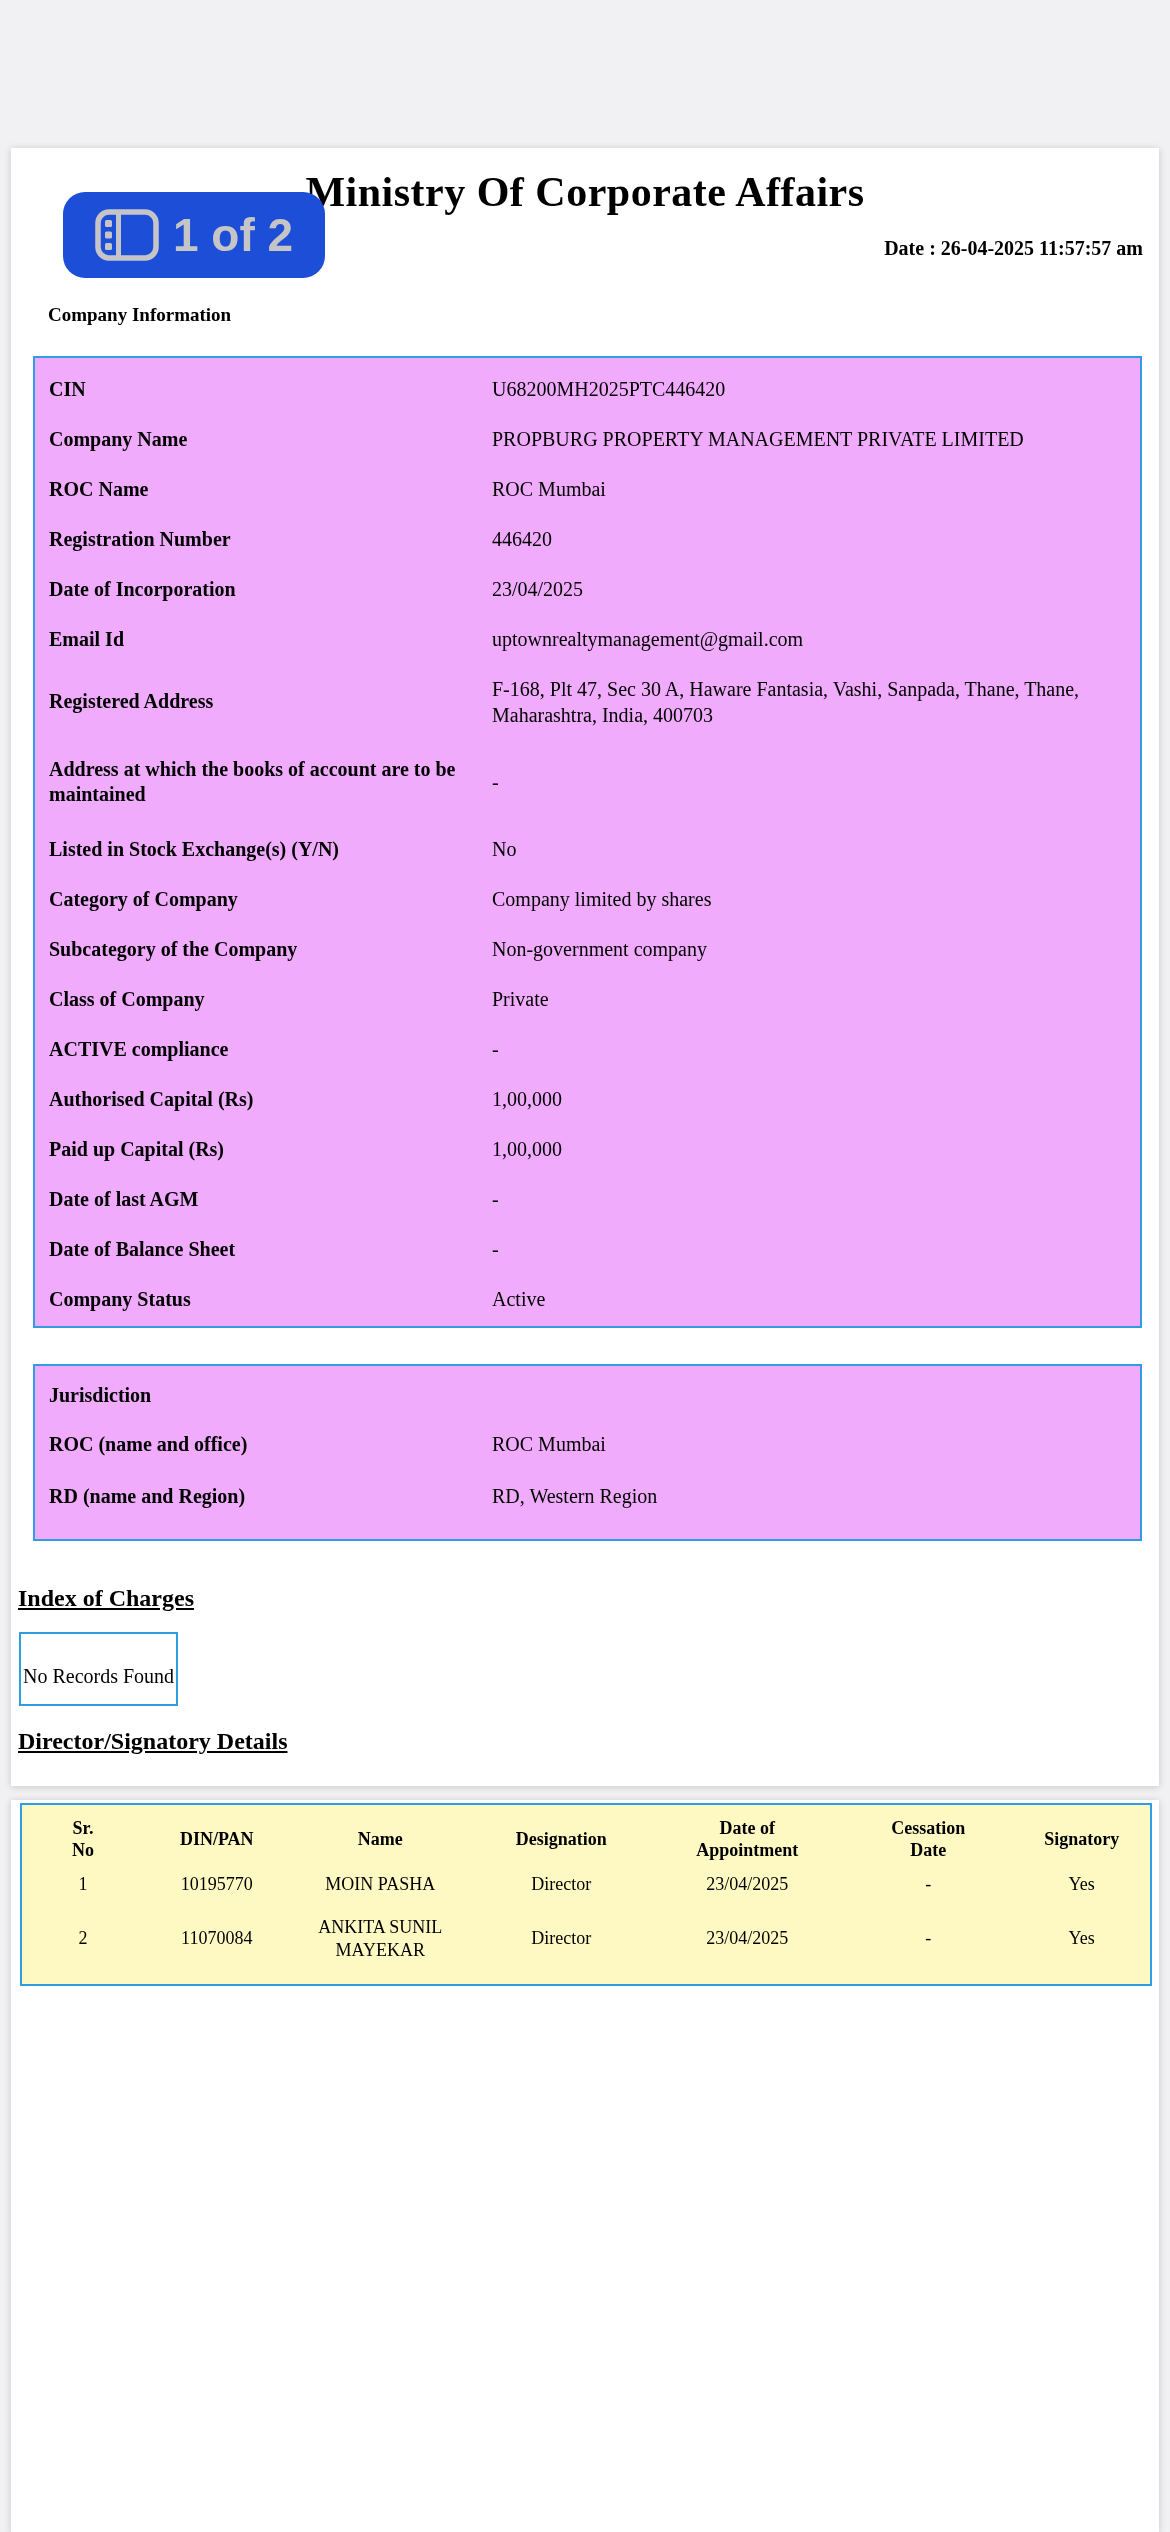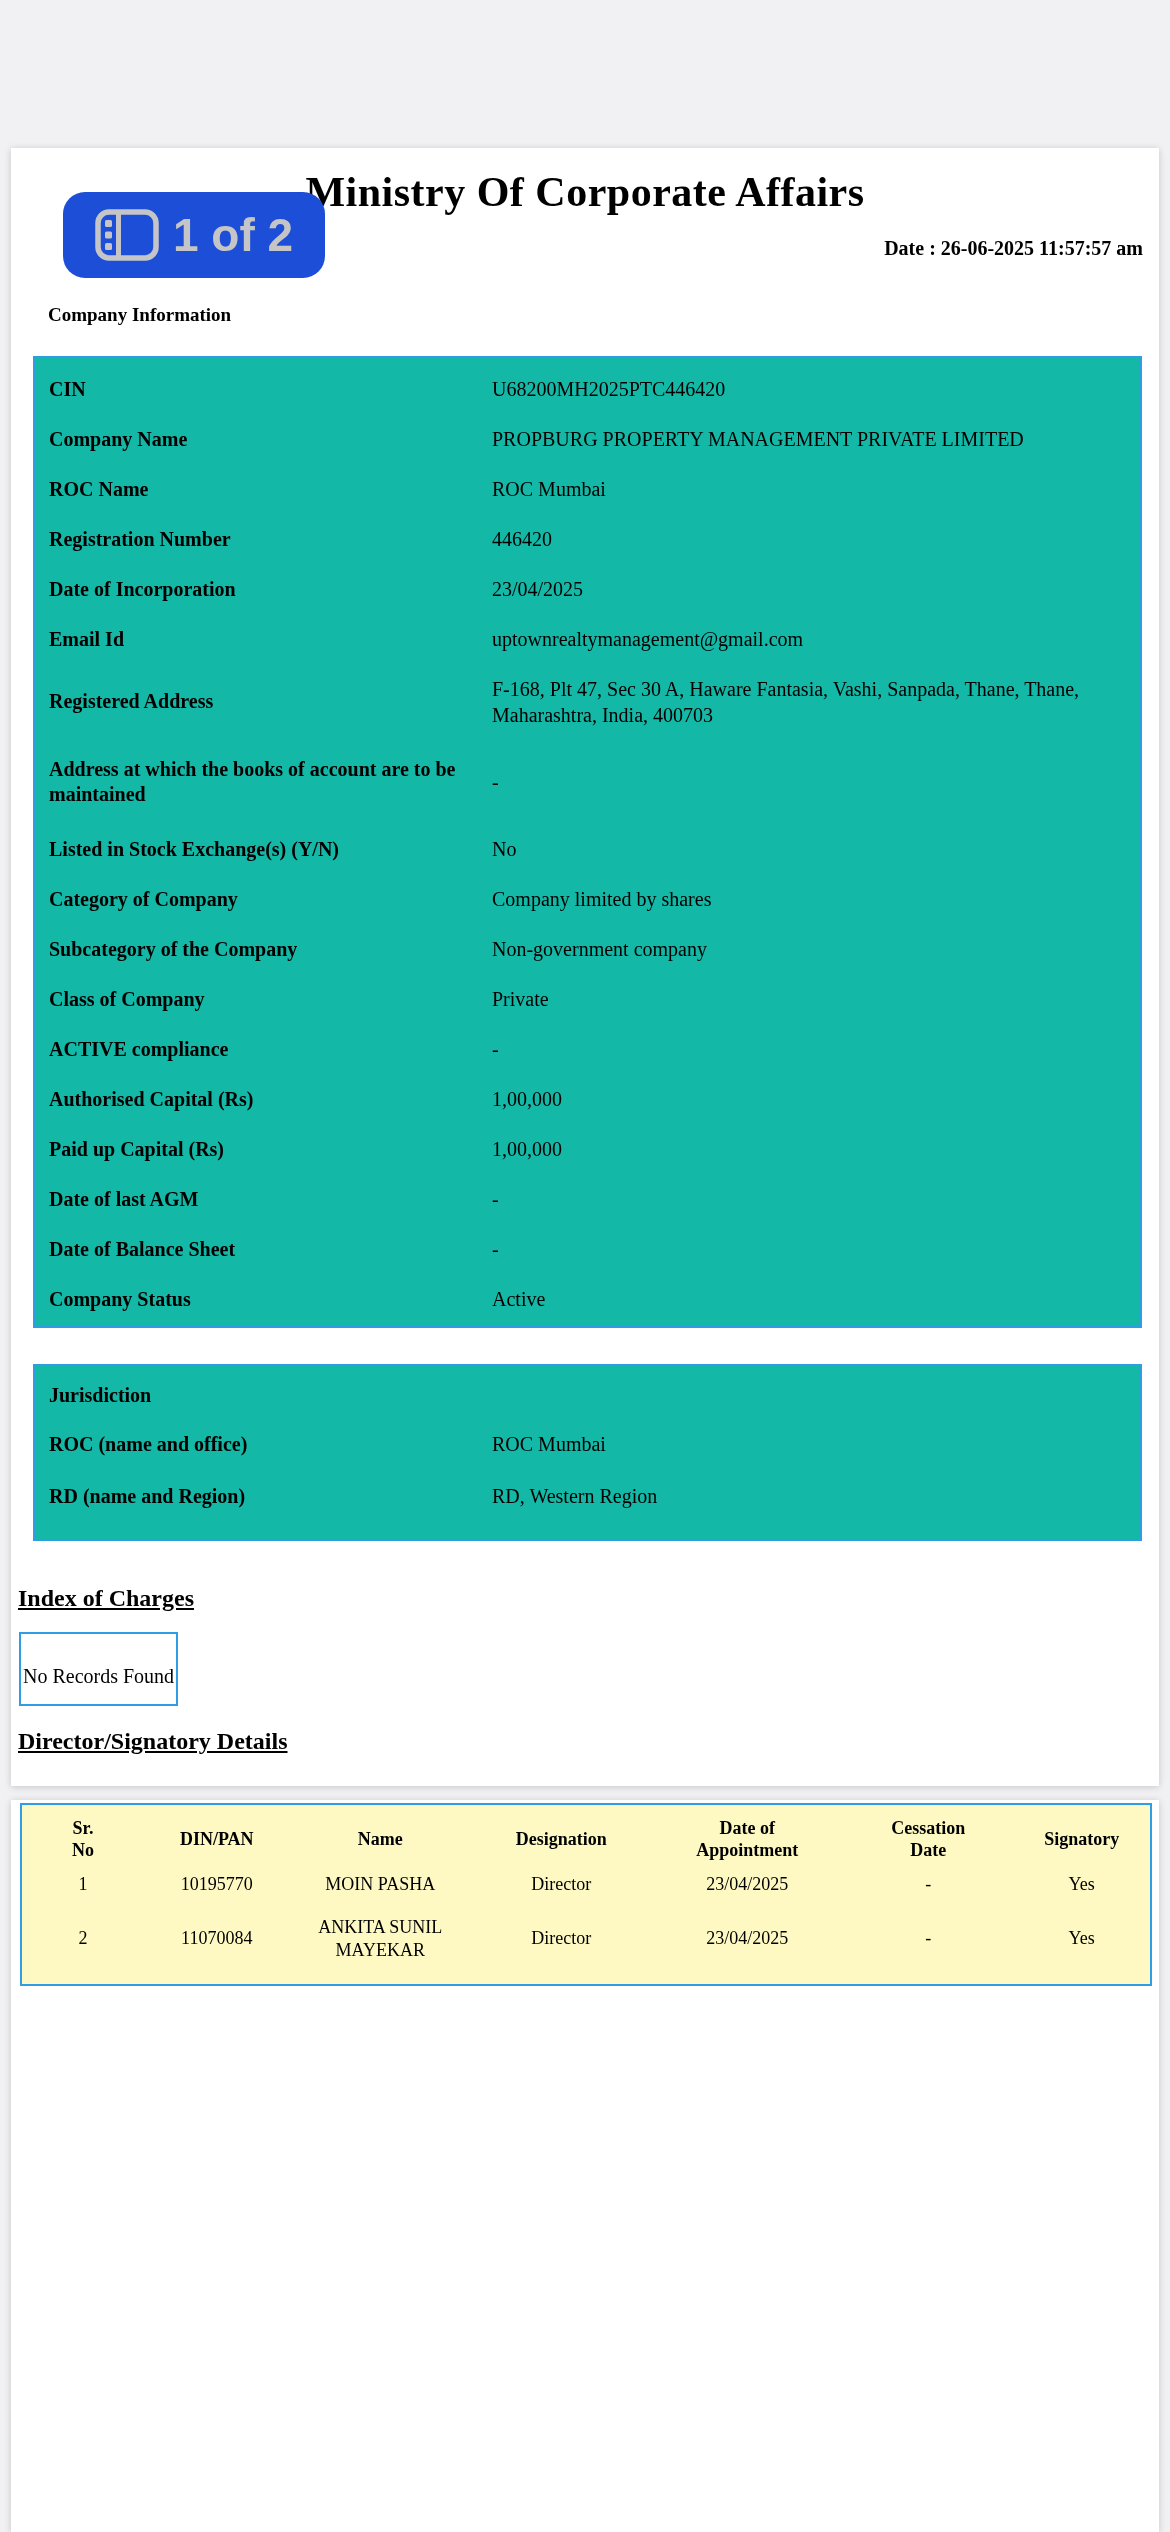--- a/index.html
+++ b/index.html
@@ -26,21 +26,21 @@
     display:flex;align-items:center;justify-content:center;gap:14px;
     color:#c5c5c7;font-family:"Liberation Sans",sans-serif;
     font-weight:bold;font-size:46px;
   }
   .badge svg{display:block;}
   .date-line{position:absolute;top:89px;right:16px;font-size:20px;font-weight:bold;}
   .sec-heading-sm{position:absolute;top:156px;left:37px;font-size:19px;font-weight:bold;}
 
   .info-box{
     position:absolute;left:22px;width:1109px;box-sizing:border-box;
-    border:2px solid #2f9ce4;background:#14b8a6;
+    border:2px solid #2f9ce4;background:#f0abfc;
   }
   #company-box{top:208px;height:972px;padding:6px 0;}
   #jurisdiction-box{top:1216px;height:177px;padding:6px 0 7px 0;}
 
   .row{display:flex;align-items:center;min-height:50px;padding:0 26px 0 14px;font-size:20px;}
   .row .lbl{flex:0 0 443px;font-weight:bold;line-height:1.25;padding-right:10px;box-sizing:border-box;}
   .row .val{flex:1;line-height:1.3;}
   .row.h75{min-height:75px;}
   .row.h85{min-height:85px;}
 
@@ -96,21 +96,21 @@
           <rect x="3" y="3" width="58" height="46" rx="11" stroke="currentColor" stroke-width="5.5" fill="none"></rect>
           <line x1="23.5" y1="4" x2="23.5" y2="48" stroke="currentColor" stroke-width="5"></line>
           <rect x="10" y="11" width="7" height="7" rx="1.5" fill="currentColor"></rect>
           <rect x="10" y="22.5" width="7" height="7" rx="1.5" fill="currentColor"></rect>
           <rect x="10" y="34" width="7" height="7" rx="1.5" fill="currentColor"></rect>
         </svg>
       </span>
       <span>1 of 2</span>
     </div>
 
-    <div class="date-line">Date : 26-06-2025 11:57:57 am</div>
+    <div class="date-line">Date : 26-04-2025 11:57:57 am</div>
 
     <div class="sec-heading-sm">Company Information</div>
 
     <div class="info-box" id="company-box">
       <div class="row">
           <div class="lbl">CIN</div>
           <div class="val">U68200MH2025PTC446420</div>
         </div>
       <div class="row">
           <div class="lbl">Company Name</div>

